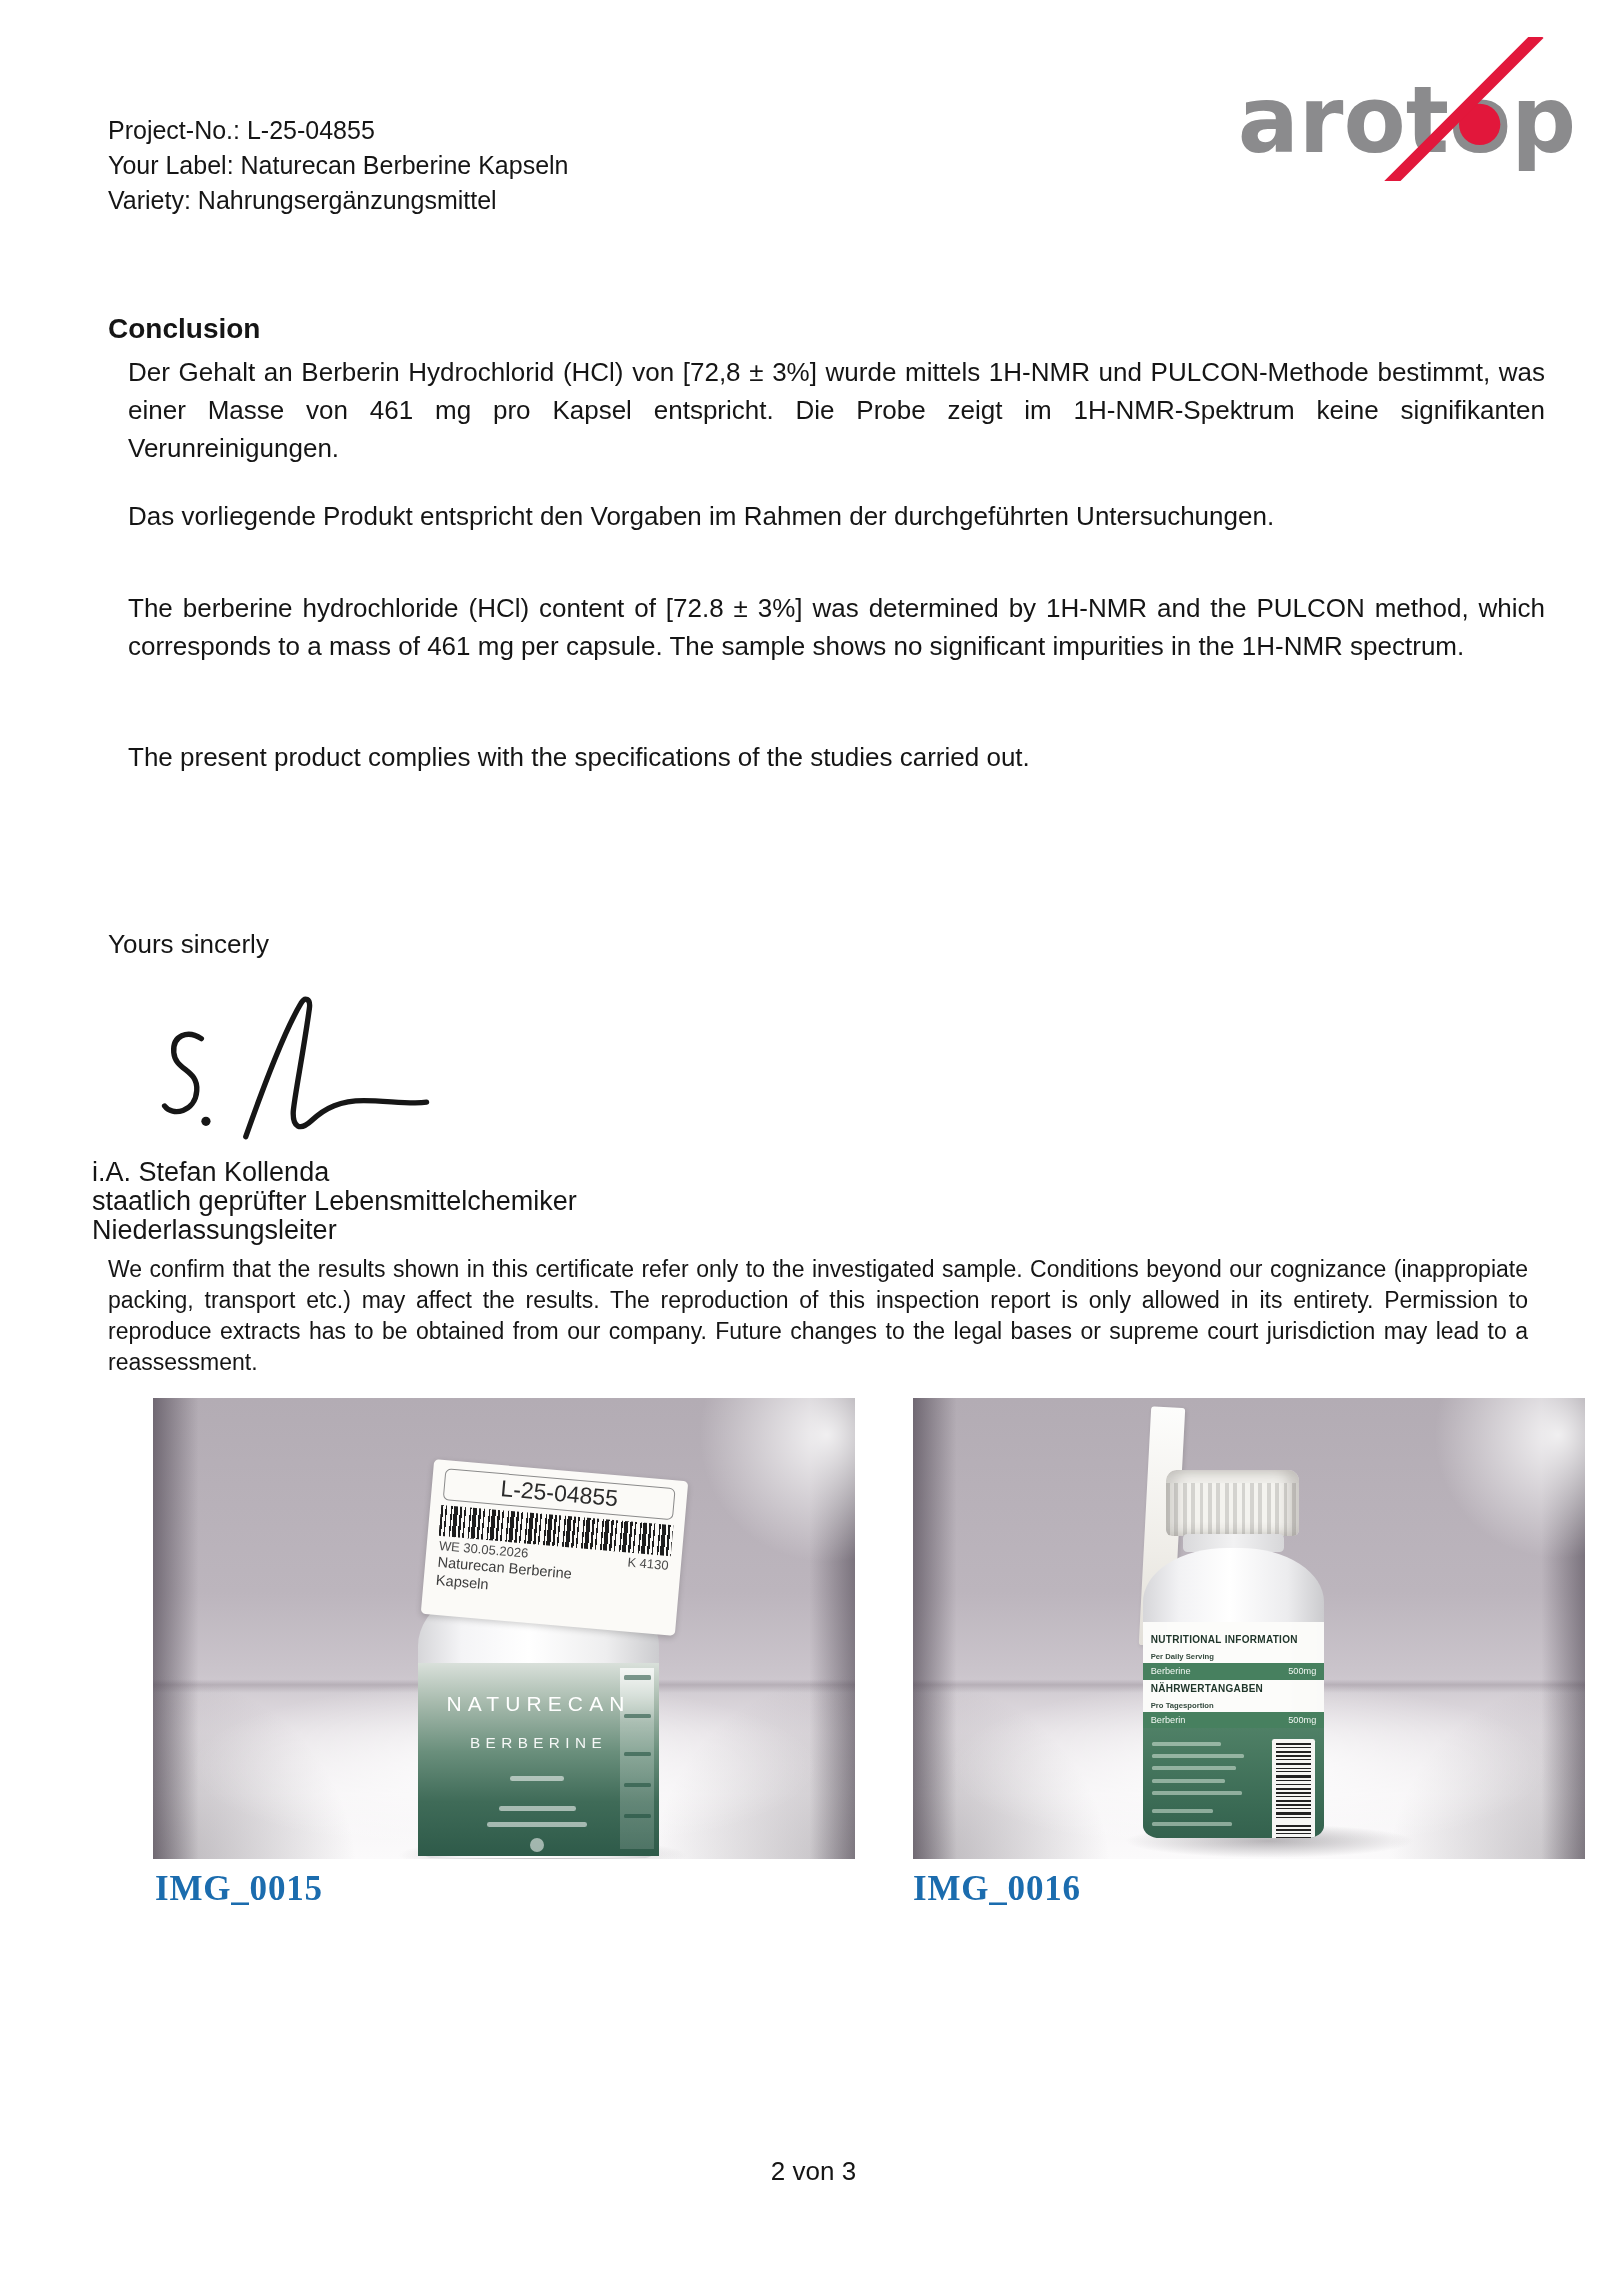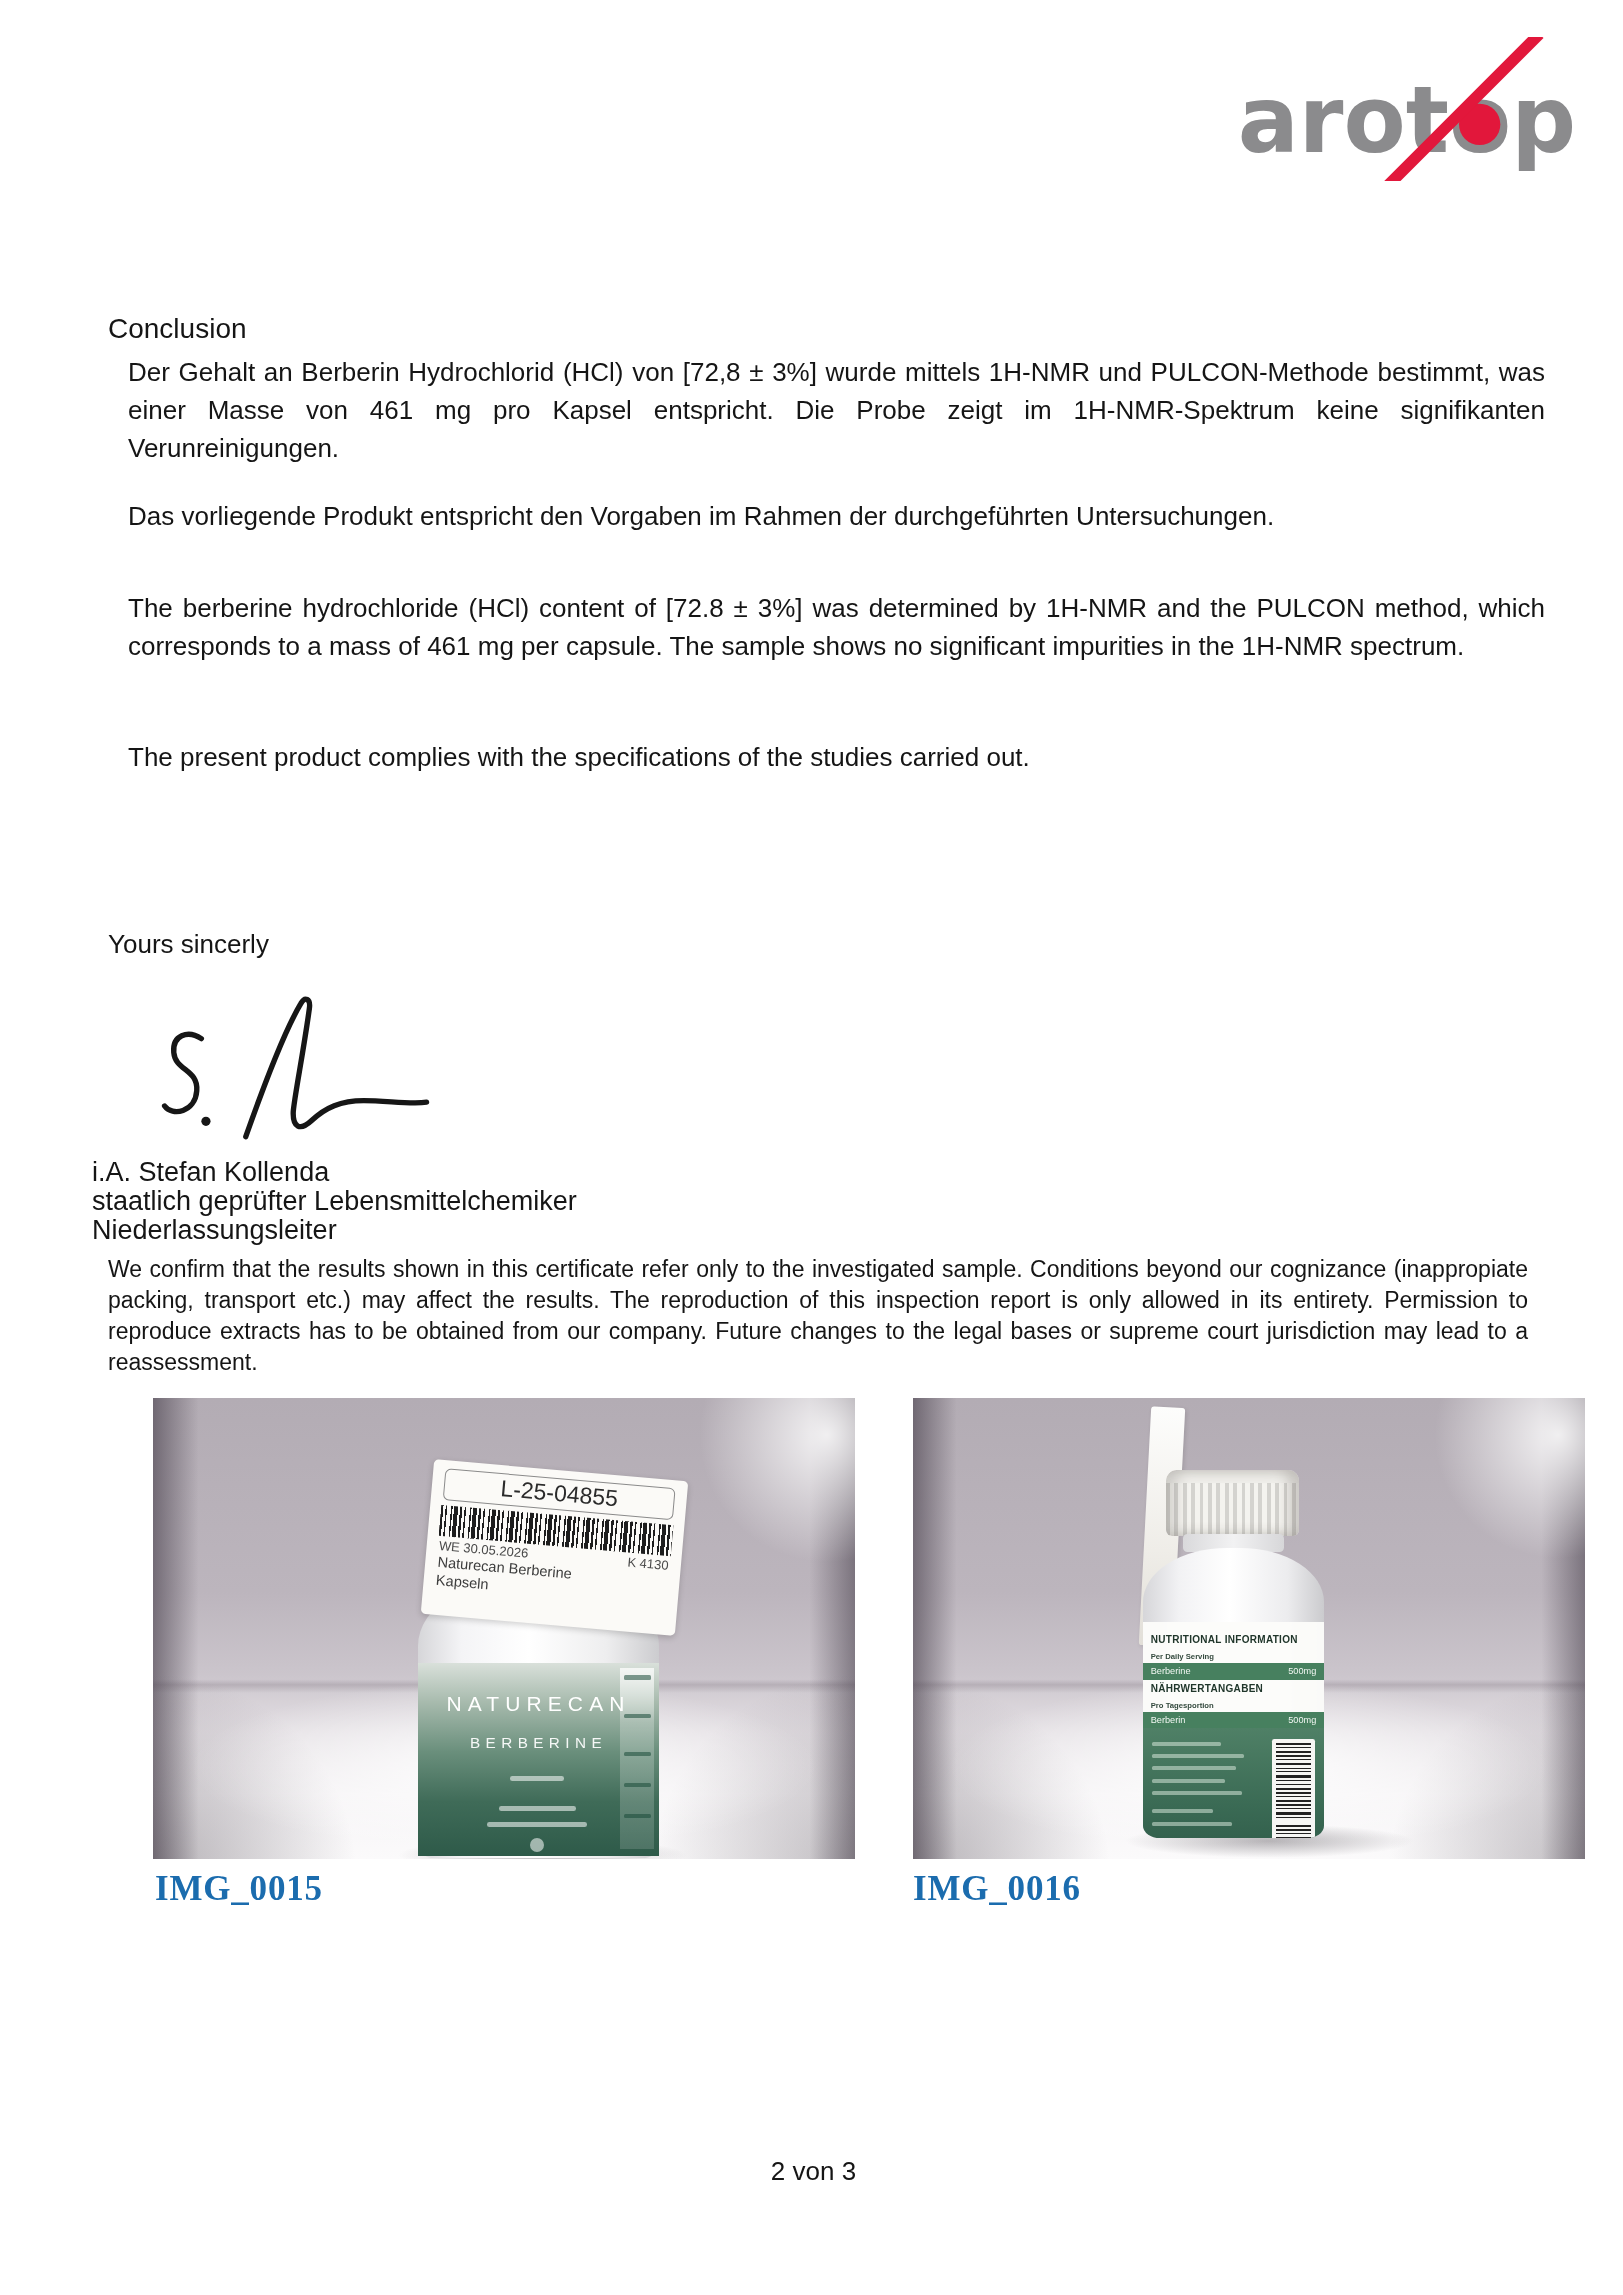--- a/index.html
+++ b/index.html
@@ -5,21 +5,21 @@
   html,body{margin:0;padding:0;background:#e8e8e8;}
   .page{
     position:relative; width:1624px; height:2295px; background:#ffffff;
     font-family:"Liberation Sans", sans-serif; color:#151515; overflow:hidden;
     margin:0 auto;
   }
   
   .header-block{position:absolute; left:108px; top:113px; font-size:25px; line-height:35px;}
   .logo-wrap{position:absolute; left:1236px; top:37px; width:351px; height:144px;}
   
-  .h-conclusion{position:absolute; left:108px; top:313px; font-size:28px; font-weight:normal;text-align:right;}
+  .h-conclusion{position:absolute; left:108px; top:313px; font-size:28px; font-weight:bold;text-align:right;}
   .para{position:absolute; left:108px; width:1417px; font-size:26px; line-height:38px; text-align:justify;margin-left:20px;}
   .p-de1{top:353px;}
   .p-de2{top:497px; text-align:left;}
   .p-en1{top:589px;}
   .p-en2{top:738px; text-align:left;}
   .closing{position:absolute; left:108px; top:929px; font-size:26px;text-align:right;}
   .signature{position:absolute; left:152px; top:985px; width:353px; height:180px;}
   .signoff{position:absolute; left:92px; top:1158px; font-size:27px; line-height:29px;}
   .disclaimer{position:absolute; left:108px; top:1254px; width:1420px; font-size:23px; line-height:31px; text-align:justify;}
   
@@ -127,20 +127,25 @@
       #222 3.8px 4.6px, transparent 4.6px 7.7px,
       #222 7.7px 10px, transparent 10px 12.3px);}
   
   .footer{position:absolute; left:3px; right:0; top:2156px; text-align:center; font-size:26px;}
 </style>
 </head>
 <body>
 
 <div class="page">
 
+  <div class="header-block">
+    <div>Project-No.: L-25-04855</div>
+    <div>Your Label: Naturecan Berberine Kapseln</div>
+    <div>Variety: Nahrungsergänzungsmittel</div>
+  </div>
 
   <div class="logo-wrap">
     <svg viewBox="0 0 458 188" width="351" height="144">
       <text x="2" y="150" font-family="DejaVu Sans, sans-serif" font-size="122" font-weight="bold" fill="#8b8b8d" textLength="442" lengthAdjust="spacingAndGlyphs">arotop</text>
       <circle cx="318" cy="114" r="27" fill="#e2173b"></circle>
       <line x1="198" y1="194" x2="396" y2="-4" stroke="#e2173b" stroke-width="15"></line>
     </svg>
   </div>
 
   <div class="h-conclusion">Conclusion</div>

